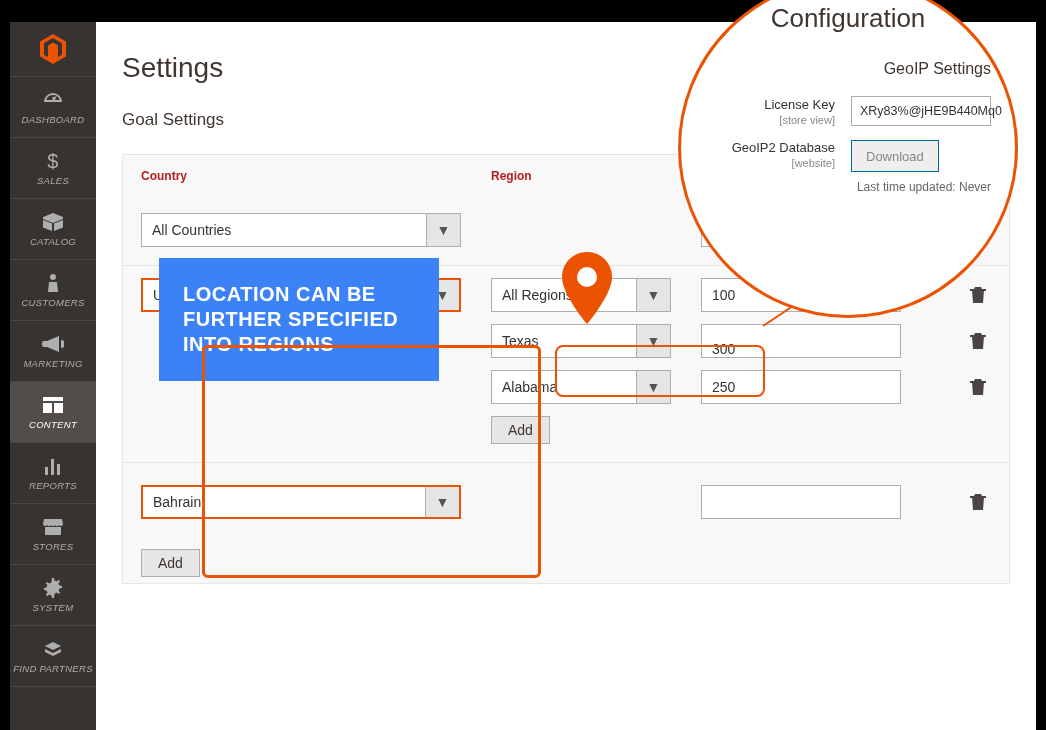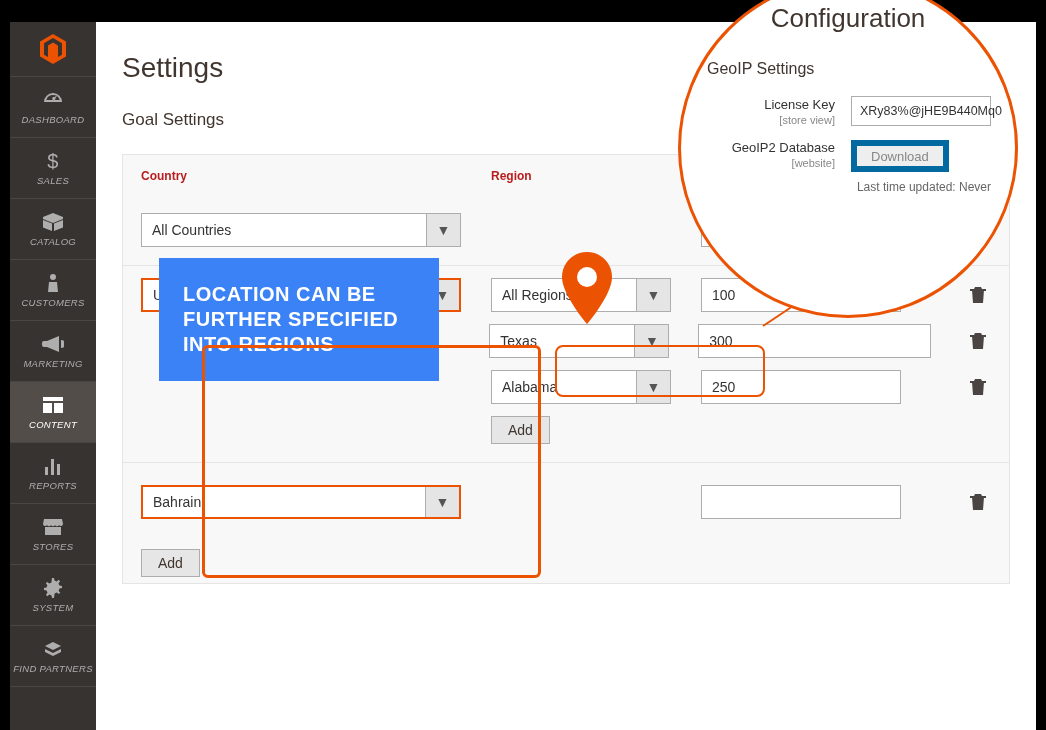--- a/index.html
+++ b/index.html
@@ -138,27 +138,27 @@
     background:#fff;
     left:678px; top:-22px;
     box-shadow: 0 0 0 3px rgba(0,0,0,0);
   }
   .mag-content {
     position:absolute; inset:0; padding:16px 24px 0 24px;
     overflow:hidden;
     border-radius:50%;
   }
   .mag-title { font-size:26px; color:#41362f; font-weight:300; text-align:center; margin:6px 0 26px;}
-  .mag-sub { font-size:16px; color:#41362f; font-weight:400; margin-bottom:18px; margin-left:2px;}
+  .mag-sub { font-size:16px; color:#41362f; font-weight:400; margin-bottom:18px; margin-left:2px;text-align:right;}
   .mag-row { display:flex; align-items:center; margin-bottom:14px; gap:16px;}
   .mag-label { text-align:right; font-size:13px; color:#333;}
   .mag-scope { text-align:right; font-size:11px; color:#888; margin-top:2px;}
   .mag-field { width:140px;}
   .mag-input { height:30px; border:1px solid #adadad; background:#fff; padding:0 8px; font-size:12.5px; color:#333; display:flex;align-items:center;}
-  .mag-btn { height:32px; padding:0 14px; background:#eee; border:6px solid #0369a1; color:#888; font-size:13px; display:inline-flex;align-items:center;}
+  .mag-btn { height:32px; padding:0 14px; background:#eee; border:1px solid #0369a1; color:#888; font-size:13px; display:inline-flex;align-items:center;}
   .mag-note { text-align:right; font-size:12px; color:#666; margin-top:8px;}
   
   .pin {
     position:absolute;
     left:560px; top:252px;
     width:54px; height:74px;
     pointer-events:none;
   }
   .region-hl {
     position:absolute;
@@ -337,21 +337,21 @@
 
         <div class="data-row">
           <div class="col-country"></div>
           <div class="col-region">
             <div class="select" style="width:180px;">
               <span class="sel-text">Texas</span>
               <span class="caret-btn">▼</span>
             </div>
           </div>
           <div class="col-goal" style="display:flex;">
-            <div class="input" style="width:233px;">
+            <div class="input" style="width:200px;align-items:flex-end;">
               <span>300</span>
             </div>
           </div>
           <div class="col-actions">
             <div class="trash">
               <svg width="16" height="18" viewBox="0 0 16 18">
                   <path fill="#4a4542" d="M2 4h12l-1 13H3zM5 1h6l1 2H4zM0 3h16v2H0z"></path>
                 </svg>
             </div>
           </div>

